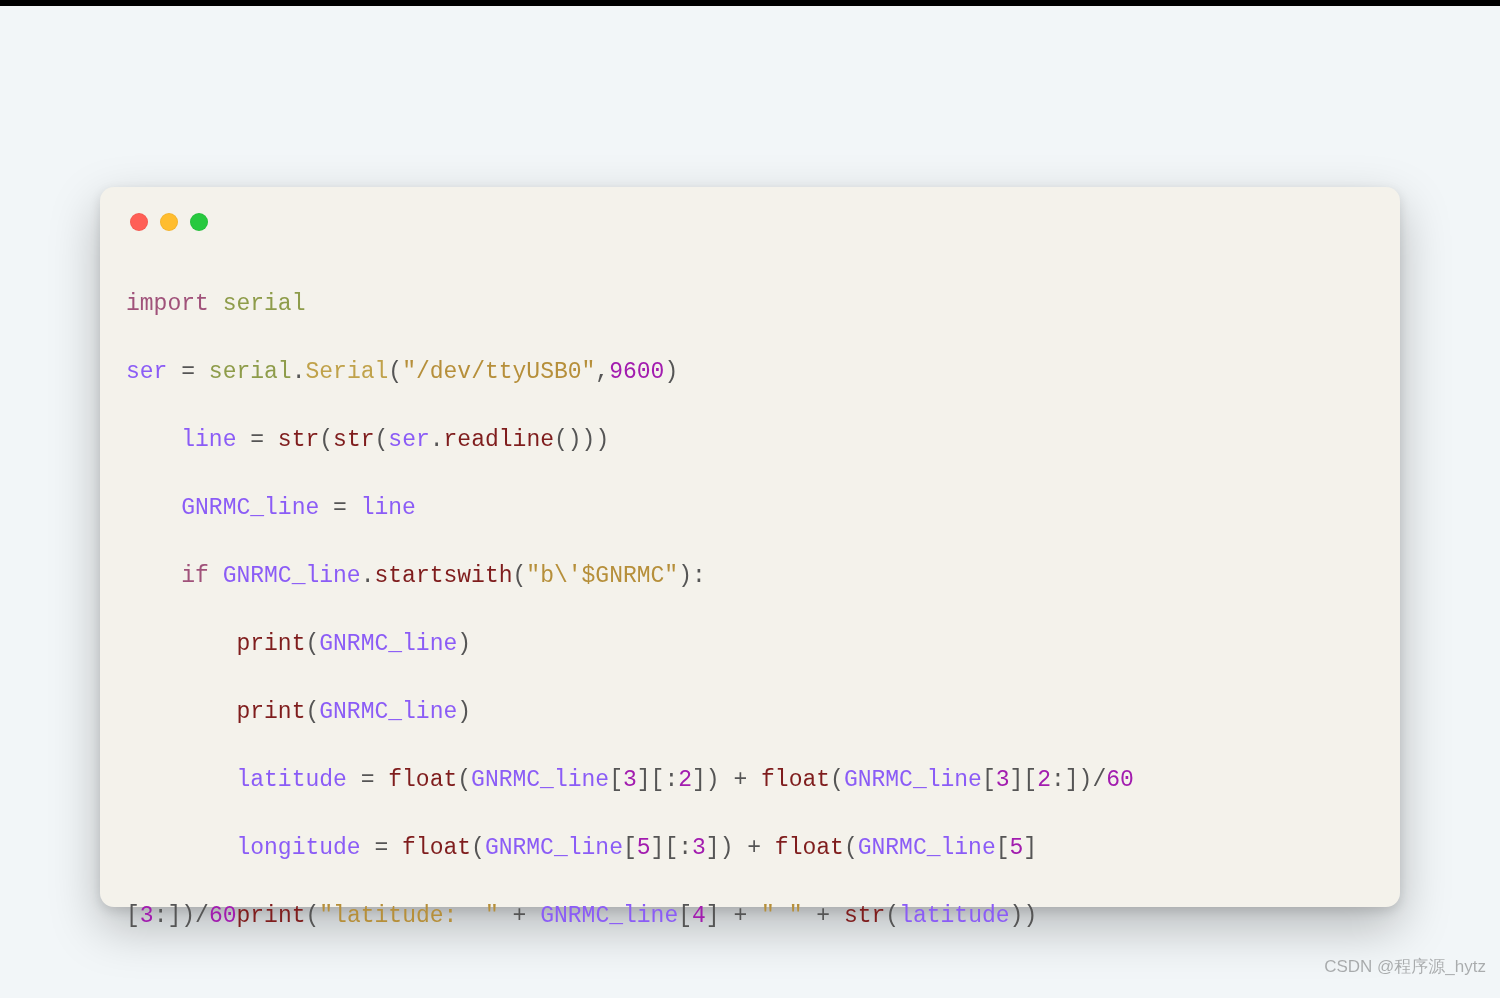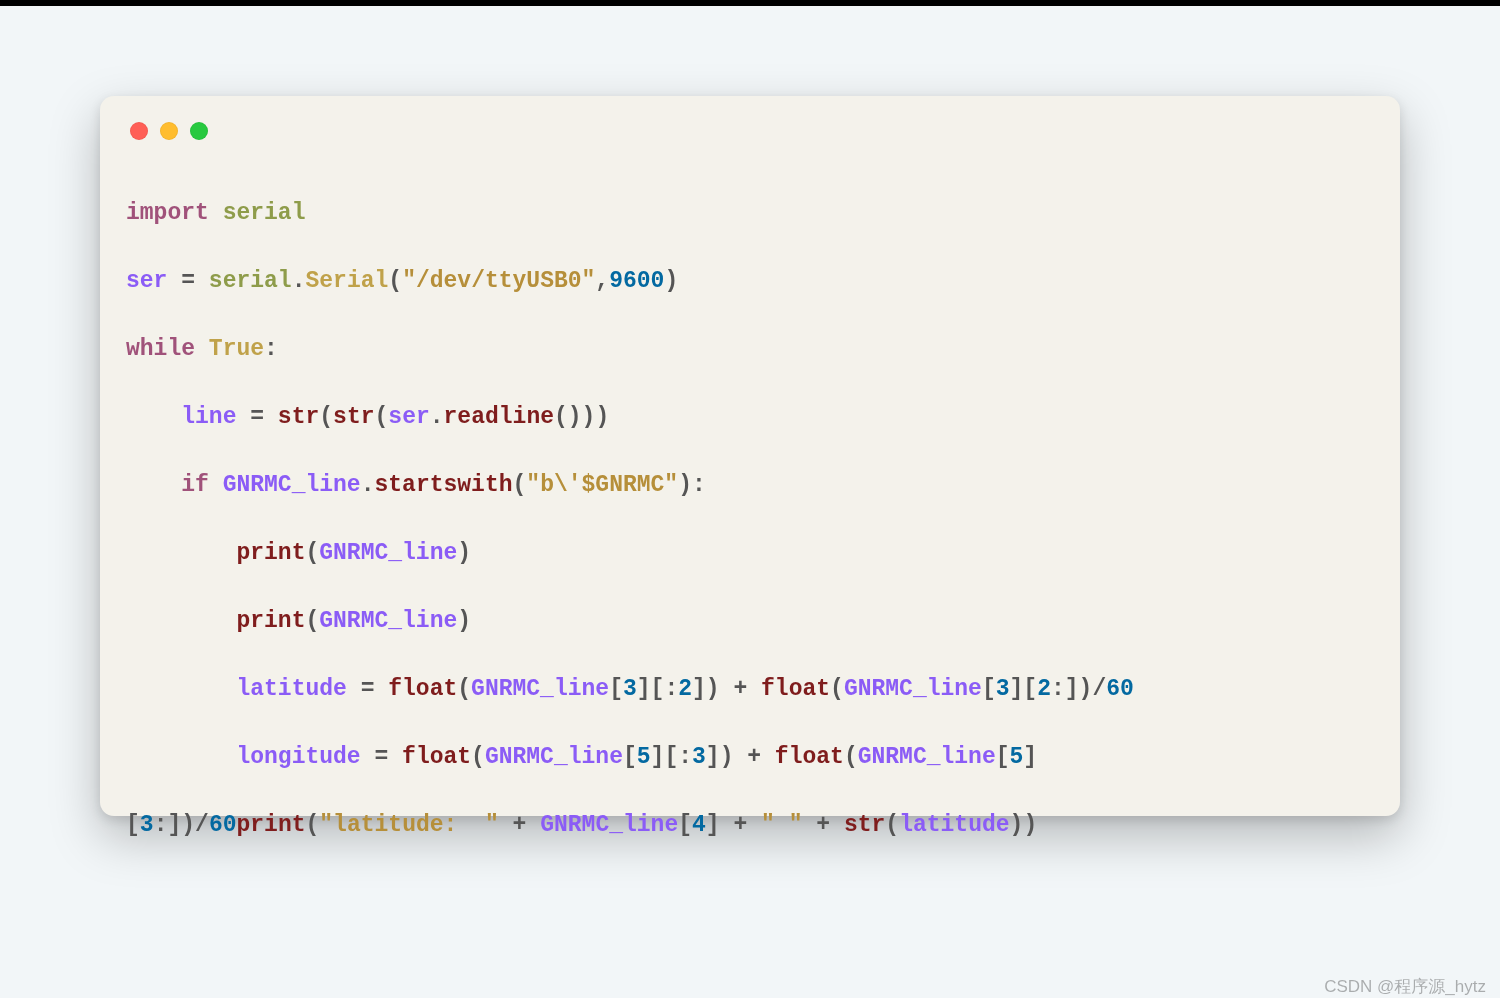--- a/index.html
+++ b/index.html
@@ -13,24 +13,23 @@
   }
   .top-border {
     height: 6px;
     background: #000;
   }
   .page {
     width: 100%;
     height: calc(998px - 6px);
     display: flex;
     justify-content: center;
-    align-items: flex-start;
+    align-items: center;
     padding-top: 90px;
     box-sizing: border-box;
-    font-weight: bold;
   }
   .window {
     width: 1300px;
     height: 720px;
     background: #f4f2eb;
     border-radius: 14px;
     box-shadow: 0 20px 50px rgba(0,0,0,0.25), 0 4px 12px rgba(0,0,0,0.12);
     box-sizing: border-box;
     padding: 20px 26px 26px 26px;
     position: relative;
@@ -53,45 +52,45 @@
     line-height: 34px;
     white-space: pre;
     color: #555;
   }
   .kw   { color: #a0527a; }   
   .mod  { color: #8e9c4a; }
   .cls  { color: #c0a24a; }   
   .const{ color: #c0a24a; }   
   .fn   { color: #7f1d1d; }   
   .str  { color: #b68f3a; }   
-  .num  { color: #0369a1; }   
+  .num  { color: #a21caf; }   
   .op   { color: #555; }
   .punct{ color: #555; }
   .var  { color: #8b5cf6; }
   .line { display: block; }
-  .watermark-wrap { position: fixed; right: 14px; bottom: 0; font-family: sans-serif; font-size: 17px; color: rgba(0,0,0,0.30); }
+  .watermark-wrap { position: fixed; right: 14px; bottom: 20px; font-family: sans-serif; font-size: 17px; color: rgba(0,0,0,0.30); }
 </style>
 </head>
 <body>
 
 <div class="top-border"></div>
 
 <div class="page">
   <div class="window">
     <div class="titlebar">
       <div class="dot red"></div>
       <div class="dot yellow"></div>
       <div class="dot green"></div>
     </div>
 
     <div class="code">
 <span class="line"><span class="kw">import</span><span> </span><span class="mod">serial</span></span>
 <span class="line"><span class="var">ser</span><span class="op"> = </span><span class="mod">serial</span><span class="punct">.</span><span class="cls">Serial</span><span class="punct">(</span><span class="str">"/dev/ttyUSB0"</span><span class="punct">,</span><span class="num">9600</span><span class="punct">)</span></span>
-<span class="line"><span class="kw">while</span><span> </span><span class="const">True</span><span class="punct">:</span></span>
 <span class="line"><span>    </span><span class="var">line</span><span class="op"> = </span><span class="fn">str</span><span class="punct">(</span><span class="fn">str</span><span class="punct">(</span><span class="var">ser</span><span class="punct">.</span><span class="fn">readline</span><span class="punct">(</span><span class="punct">)</span><span class="punct">)</span><span class="punct">)</span></span>
+<span class="line"><span>    </span><span class="var">GNRMC_line</span><span class="op"> = </span><span class="var">line</span></span>
 <span class="line"><span>    </span><span class="kw">if</span><span> </span><span class="var">GNRMC_line</span><span class="punct">.</span><span class="fn">startswith</span><span class="punct">(</span><span class="str">"b\'$GNRMC"</span><span class="punct">)</span><span class="punct">:</span></span>
 <span class="line"><span>        </span><span class="fn">print</span><span class="punct">(</span><span class="var">GNRMC_line</span><span class="punct">)</span></span>
 <span class="line"><span>        </span><span class="fn">print</span><span class="punct">(</span><span class="var">GNRMC_line</span><span class="punct">)</span></span>
 <span class="line"><span>        </span><span class="var">latitude</span><span class="op"> = </span><span class="fn">float</span><span class="punct">(</span><span class="var">GNRMC_line</span><span class="punct">[</span><span class="num">3</span><span class="punct">]</span><span class="punct">[</span><span class="punct">:</span><span class="num">2</span><span class="punct">]</span><span class="punct">)</span><span class="op"> + </span><span class="fn">float</span><span class="punct">(</span><span class="var">GNRMC_line</span><span class="punct">[</span><span class="num">3</span><span class="punct">]</span><span class="punct">[</span><span class="num">2</span><span class="punct">:</span><span class="punct">]</span><span class="punct">)</span><span class="op">/</span><span class="num">60</span></span>
 <span class="line"><span>        </span><span class="var">longitude</span><span class="op"> = </span><span class="fn">float</span><span class="punct">(</span><span class="var">GNRMC_line</span><span class="punct">[</span><span class="num">5</span><span class="punct">]</span><span class="punct">[</span><span class="punct">:</span><span class="num">3</span><span class="punct">]</span><span class="punct">)</span><span class="op"> + </span><span class="fn">float</span><span class="punct">(</span><span class="var">GNRMC_line</span><span class="punct">[</span><span class="num">5</span><span class="punct">]</span></span>
 <span class="line"><span class="punct">[</span><span class="num">3</span><span class="punct">:</span><span class="punct">]</span><span class="punct">)</span><span class="op">/</span><span class="num">60</span><span class="fn">print</span><span class="punct">(</span><span class="str">"latitude:  "</span><span class="op"> + </span><span class="var">GNRMC_line</span><span class="punct">[</span><span class="num">4</span><span class="punct">]</span><span class="op"> + </span><span class="str">" "</span><span class="op"> + </span><span class="fn">str</span><span class="punct">(</span><span class="var">latitude</span><span class="punct">)</span><span class="punct">)</span></span>
 
     </div>
   </div>
 </div>

